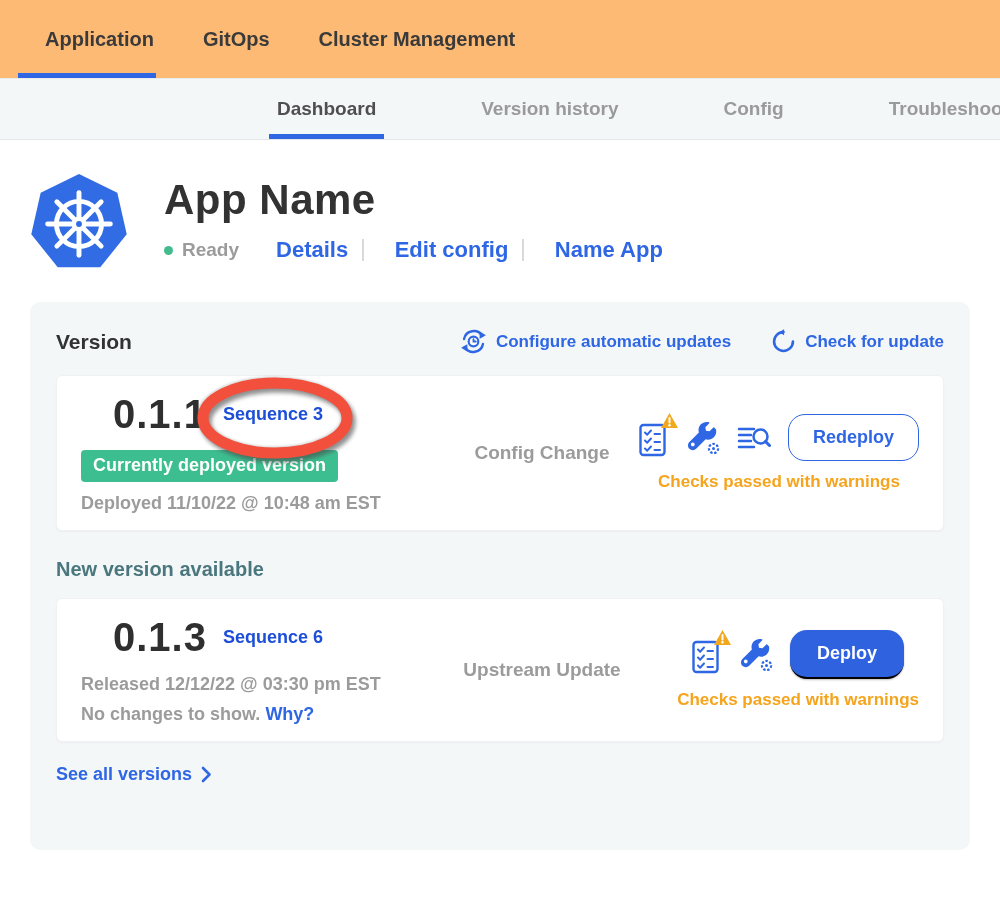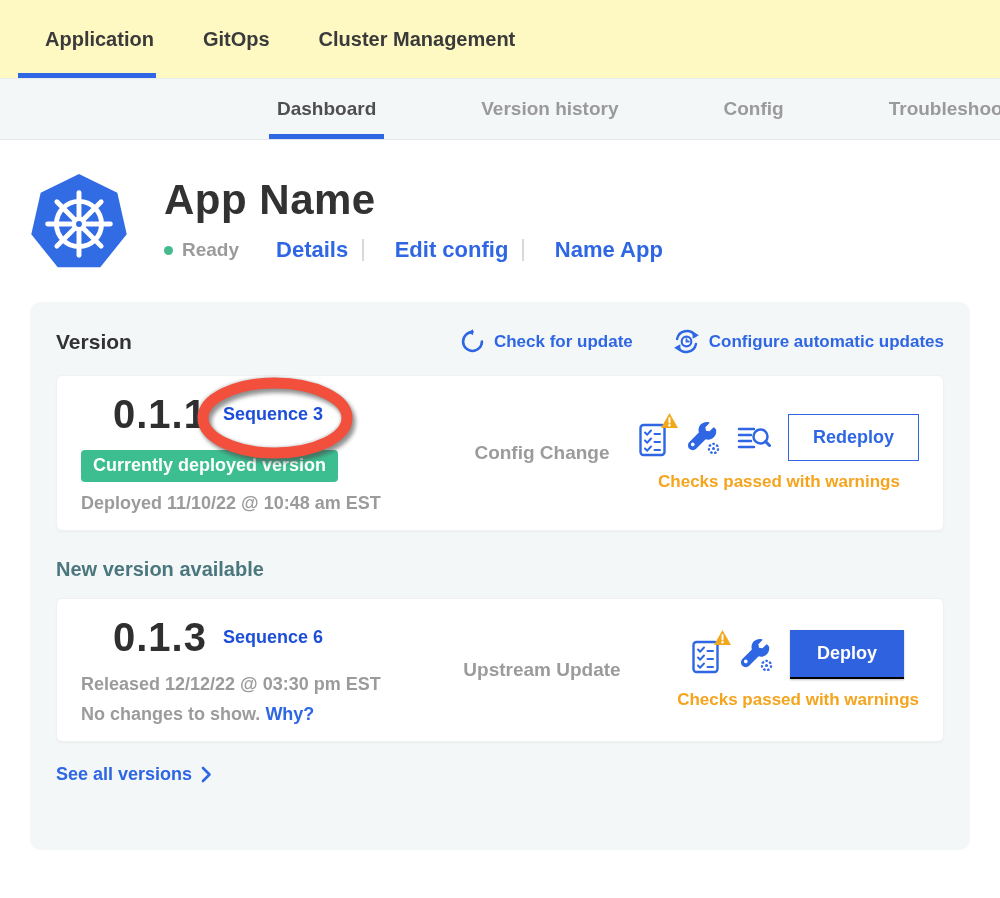--- a/index.html
+++ b/index.html
@@ -2,21 +2,21 @@
 <html><head>
 <meta charset="utf-8">
 <style>
   * { margin:0; padding:0; box-sizing:border-box; }
   html,body { width:1000px; height:898px; background:#fff; overflow:hidden;
               font-family:"Liberation Sans", sans-serif; color:#323232; }
   .page { position:relative; width:1000px; height:898px; }
 
   
   .top-nav { position:absolute; top:0; left:0; width:1000px; height:78px;
-             display:flex; align-items:center; padding-left:45px; gap:49px; background:#fef9c3; }
+             display:flex; align-items:center; padding-left:45px; gap:49px; background:#fdba74; }
   .top-nav-item { position:relative; height:100%; display:flex; align-items:center;
                   font-size:20px; font-weight:700; color:#3a3a3a; cursor:pointer; white-space:nowrap; }
   .top-nav-item.active .tn-underline { position:absolute; bottom:0; left:-27px; right:-2px;
                   height:5px; background:#2e66e4; }
 
   
   .sub-nav { position:absolute; top:78px; left:0; width:1000px; height:62px;
              background:#f4f7f8; border-top:1px solid #e9eced; border-bottom:1px solid #e4e7e9;
              display:flex; align-items:center; padding-left:277px; gap:105px; overflow:hidden; }
   .sub-nav-item { position:relative; height:100%; display:flex; align-items:center;
@@ -60,21 +60,21 @@
   .vmeta .why { color:#2e66e4; font-weight:700; cursor:pointer; }
   .vmid { min-width:170px; text-align:center; margin-left:26px;
           font-size:19px; font-weight:700; color:#9b9b9b; white-space:nowrap; }
   .vright { margin-left:auto; display:flex; flex-direction:column; align-items:center; gap:11px; }
   .vactions { display:flex; align-items:center; gap:17px; }
   .vwarn { font-size:17px; font-weight:700; color:#f5a41d; white-space:nowrap; }
 
   .icon-badge-wrap { position:relative; width:32px; height:38px; cursor:pointer; }
   .warn-tri { position:absolute; top:-7px; right:-8px; }
 
-  .btn { font-size:18px; font-weight:700; border-radius:0; cursor:pointer;
+  .btn { font-size:18px; font-weight:700; border-radius:17px; cursor:pointer;
          font-family:"Liberation Sans", sans-serif; }
   .btn-outline { background:#fff; color:#2e66e4; border:1.5px solid #2e66e4; padding:12px 24px; }
   .btn-solid { background:#2f62de; color:#fff; border:none; border-bottom:2px solid #000000;
                padding:13px 27px; box-shadow:0 1px 2px rgba(0,0,0,0.25); }
 
   .new-version-heading { margin-top:27px; font-size:20px; font-weight:700; color:#4a777d; }
   .row2 { margin-top:17px; }
   .see-all { display:flex; align-items:center; gap:9px; margin-top:22px;
              font-size:18px; font-weight:700; color:#2e66e4; cursor:pointer; width:fit-content; }
 
@@ -146,39 +146,39 @@
     </div>
   </header>
 
   <section class="version-card">
 
     <div class="vc-header">
       <span class="vc-title">Version</span>
       <div class="vc-actions">
         <a class="vc-action">
           <span>
-            <svg width="25" height="25" viewBox="0 0 26 26">
-              <path d="M13 3.2 A 9.8 9.8 0 1 0 22.8 13" fill="none" stroke="#2e66e4" stroke-width="2.7" stroke-linecap="round"></path>
-              <polygon points="13.6,0.2 13.6,6.4 8.6,3.3" fill="#2e66e4"></polygon>
-            </svg>
-          </span>
-          <span>Check for update</span>
-        </a>
-        <a class="vc-action">
-          <span>
             <svg width="27" height="27" viewBox="0 0 28 28">
               <path d="M4.2 11.5 A 10.2 10.2 0 0 1 23 8.2" fill="none" stroke="#2e66e4" stroke-width="2.5" stroke-linecap="round"></path>
               <polygon points="20.2,3.4 26.8,7.4 20.4,11.2" fill="#2e66e4"></polygon>
               <path d="M23.8 16.5 A 10.2 10.2 0 0 1 5 19.8" fill="none" stroke="#2e66e4" stroke-width="2.5" stroke-linecap="round"></path>
               <polygon points="7.8,24.6 1.2,20.6 7.6,16.8" fill="#2e66e4"></polygon>
               <circle cx="14" cy="14" r="5" fill="#ffffff" stroke="#2e66e4" stroke-width="2.2"></circle>
               <path d="M14 11.6 V 14 H 16.4" fill="none" stroke="#2e66e4" stroke-width="1.9" stroke-linecap="round"></path>
             </svg>
           </span>
           <span>Configure automatic updates</span>
+        </a>
+        <a class="vc-action">
+          <span>
+            <svg width="25" height="25" viewBox="0 0 26 26">
+              <path d="M13 3.2 A 9.8 9.8 0 1 0 22.8 13" fill="none" stroke="#2e66e4" stroke-width="2.7" stroke-linecap="round"></path>
+              <polygon points="13.6,0.2 13.6,6.4 8.6,3.3" fill="#2e66e4"></polygon>
+            </svg>
+          </span>
+          <span>Check for update</span>
         </a>
       </div>
     </div>
 
     <div class="vrow">
       <div class="vleft">
         <div class="vline1">
           <span class="vnum">0.1.1</span>
           <span class="vseq-wrap">
             <span class="vseq">Sequence 3</span>

